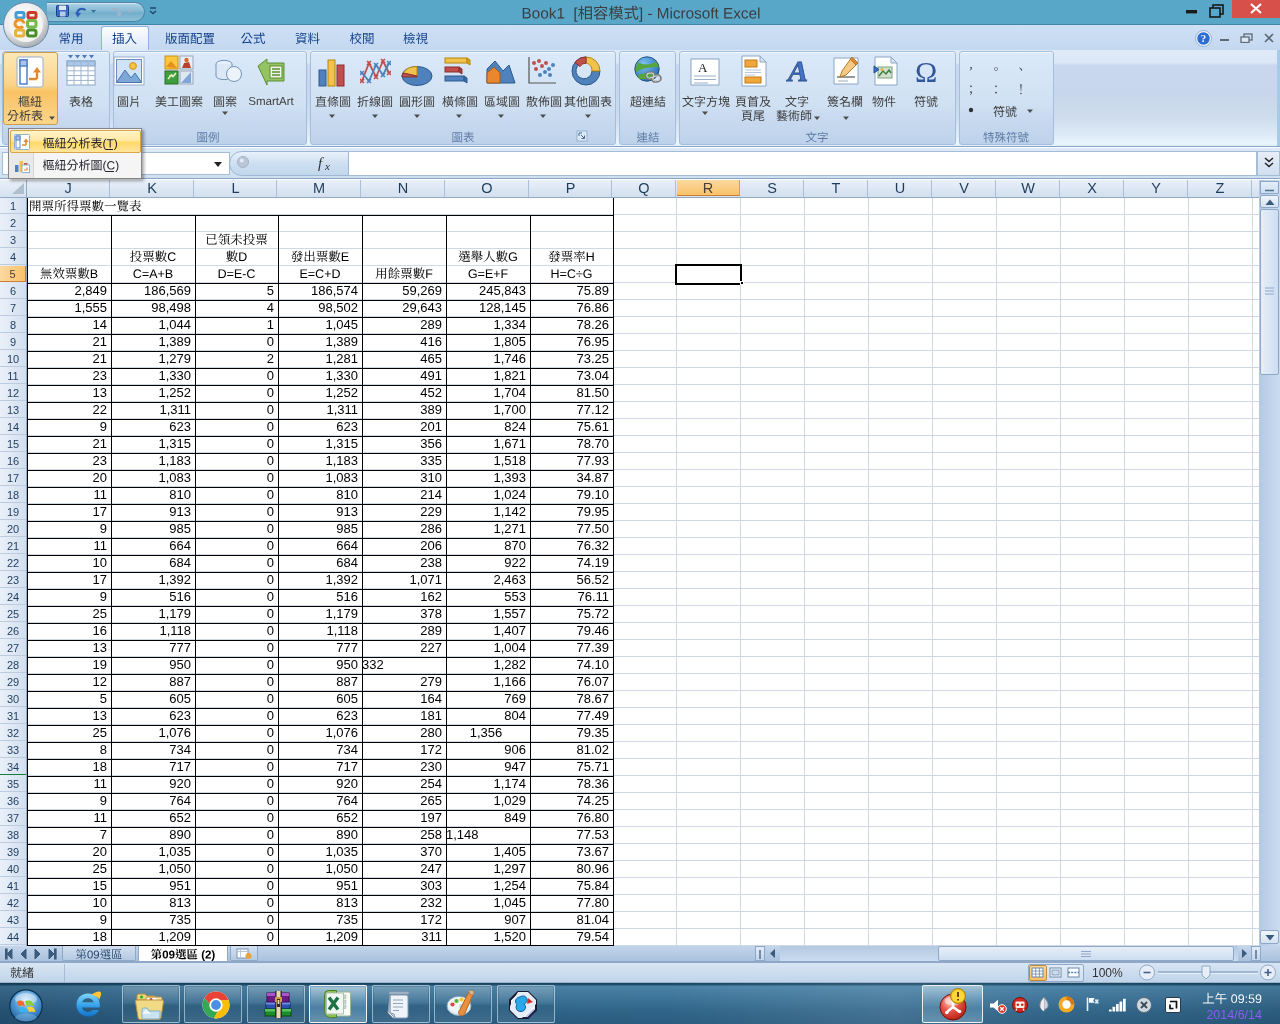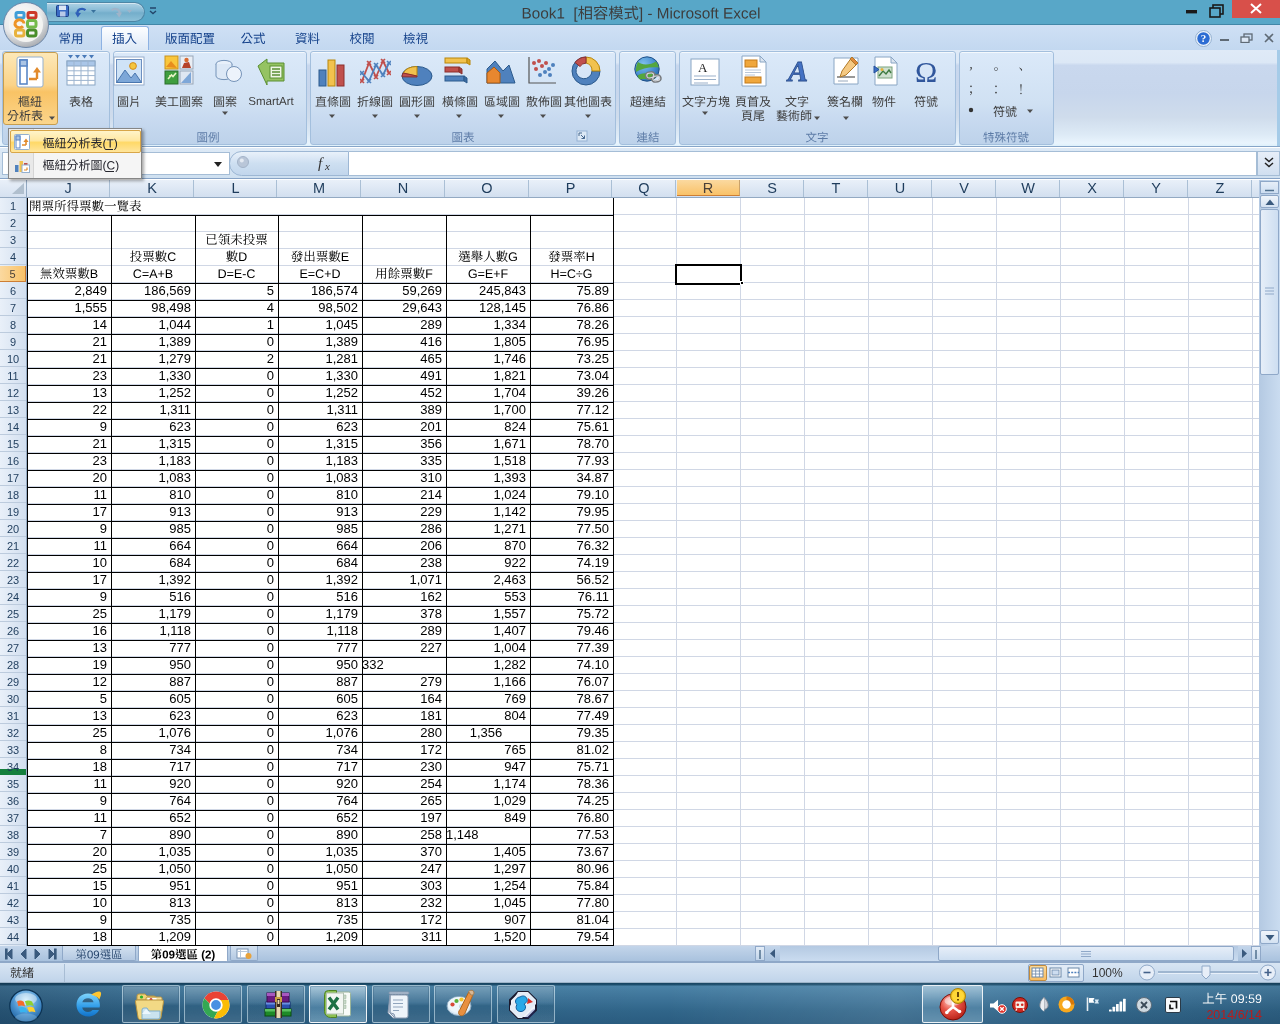--- a/index.html
+++ b/index.html
@@ -414,21 +414,21 @@
     <div style="position:absolute;left:0;top:589px;width:26px;height:16px;border-bottom:1px solid #bccbdd;z-index:7;color:#1e3c5c;font:11px 'Liberation Sans';text-align:center;line-height:16px">24</div>
     <div style="position:absolute;left:0;top:606px;width:26px;height:16px;border-bottom:1px solid #bccbdd;z-index:7;color:#1e3c5c;font:11px 'Liberation Sans';text-align:center;line-height:16px">25</div>
     <div style="position:absolute;left:0;top:623px;width:26px;height:16px;border-bottom:1px solid #bccbdd;z-index:7;color:#1e3c5c;font:11px 'Liberation Sans';text-align:center;line-height:16px">26</div>
     <div style="position:absolute;left:0;top:640px;width:26px;height:16px;border-bottom:1px solid #bccbdd;z-index:7;color:#1e3c5c;font:11px 'Liberation Sans';text-align:center;line-height:16px">27</div>
     <div style="position:absolute;left:0;top:657px;width:26px;height:16px;border-bottom:1px solid #bccbdd;z-index:7;color:#1e3c5c;font:11px 'Liberation Sans';text-align:center;line-height:16px">28</div>
     <div style="position:absolute;left:0;top:674px;width:26px;height:16px;border-bottom:1px solid #bccbdd;z-index:7;color:#1e3c5c;font:11px 'Liberation Sans';text-align:center;line-height:16px">29</div>
     <div style="position:absolute;left:0;top:691px;width:26px;height:16px;border-bottom:1px solid #bccbdd;z-index:7;color:#1e3c5c;font:11px 'Liberation Sans';text-align:center;line-height:16px">30</div>
     <div style="position:absolute;left:0;top:708px;width:26px;height:16px;border-bottom:1px solid #bccbdd;z-index:7;color:#1e3c5c;font:11px 'Liberation Sans';text-align:center;line-height:16px">31</div>
     <div style="position:absolute;left:0;top:725px;width:26px;height:16px;border-bottom:1px solid #bccbdd;z-index:7;color:#1e3c5c;font:11px 'Liberation Sans';text-align:center;line-height:16px">32</div>
     <div style="position:absolute;left:0;top:742px;width:26px;height:16px;border-bottom:1px solid #bccbdd;z-index:7;color:#1e3c5c;font:11px 'Liberation Sans';text-align:center;line-height:16px">33</div>
-    <div style="position:absolute;left:0;top:759px;width:26px;height:16px;border-bottom:6px solid #15803d;z-index:7;color:#1e3c5c;font:11px 'Liberation Sans';text-align:center;line-height:16px">34</div>
+    <div style="position:absolute;left:0;top:759px;width:26px;height:16px;border-bottom:1px solid #15803d;z-index:7;color:#1e3c5c;font:11px 'Liberation Sans';text-align:center;line-height:16px">34</div>
     <div style="position:absolute;left:0;top:776px;width:26px;height:16px;border-bottom:1px solid #bccbdd;z-index:7;color:#1e3c5c;font:11px 'Liberation Sans';text-align:center;line-height:16px">35</div>
     <div style="position:absolute;left:0;top:793px;width:26px;height:16px;border-bottom:1px solid #bccbdd;z-index:7;color:#1e3c5c;font:11px 'Liberation Sans';text-align:center;line-height:16px">36</div>
     <div style="position:absolute;left:0;top:810px;width:26px;height:16px;border-bottom:1px solid #bccbdd;z-index:7;color:#1e3c5c;font:11px 'Liberation Sans';text-align:center;line-height:16px">37</div>
     <div style="position:absolute;left:0;top:827px;width:26px;height:16px;border-bottom:1px solid #bccbdd;z-index:7;color:#1e3c5c;font:11px 'Liberation Sans';text-align:center;line-height:16px">38</div>
     <div style="position:absolute;left:0;top:844px;width:26px;height:16px;border-bottom:1px solid #bccbdd;z-index:7;color:#1e3c5c;font:11px 'Liberation Sans';text-align:center;line-height:16px">39</div>
     <div style="position:absolute;left:0;top:861px;width:26px;height:16px;border-bottom:1px solid #bccbdd;z-index:7;color:#1e3c5c;font:11px 'Liberation Sans';text-align:center;line-height:16px">40</div>
     <div style="position:absolute;left:0;top:878px;width:26px;height:16px;border-bottom:1px solid #bccbdd;z-index:7;color:#1e3c5c;font:11px 'Liberation Sans';text-align:center;line-height:16px">41</div>
     <div style="position:absolute;left:0;top:895px;width:26px;height:16px;border-bottom:1px solid #bccbdd;z-index:7;color:#1e3c5c;font:11px 'Liberation Sans';text-align:center;line-height:16px">42</div>
     <div style="position:absolute;left:0;top:912px;width:26px;height:16px;border-bottom:1px solid #bccbdd;z-index:7;color:#1e3c5c;font:11px 'Liberation Sans';text-align:center;line-height:16px">43</div>
     <div style="position:absolute;left:0;top:929px;width:26px;height:16px;border-bottom:1px solid #bccbdd;z-index:7;color:#1e3c5c;font:11px 'Liberation Sans';text-align:center;line-height:16px">44</div>
@@ -526,21 +526,21 @@
       <span style="position:absolute;left:278px;top:368.8px;width:80px;text-align:right">1,330</span>
       <span style="position:absolute;left:362px;top:368.8px;width:80px;text-align:right">491</span>
       <span style="position:absolute;left:446px;top:368.8px;width:80px;text-align:right">1,821</span>
       <span style="position:absolute;left:530px;top:368.8px;width:79px;text-align:right">73.04</span>
       <span style="position:absolute;left:27px;top:385.8px;width:80px;text-align:right">13</span>
       <span style="position:absolute;left:111px;top:385.8px;width:80px;text-align:right">1,252</span>
       <span style="position:absolute;left:195px;top:385.8px;width:79px;text-align:right">0</span>
       <span style="position:absolute;left:278px;top:385.8px;width:80px;text-align:right">1,252</span>
       <span style="position:absolute;left:362px;top:385.8px;width:80px;text-align:right">452</span>
       <span style="position:absolute;left:446px;top:385.8px;width:80px;text-align:right">1,704</span>
-      <span style="position:absolute;left:530px;top:385.8px;width:79px;text-align:right">39.26</span>
+      <span style="position:absolute;left:530px;top:385.8px;width:79px;text-align:right">81.50</span>
       <span style="position:absolute;left:27px;top:402.8px;width:80px;text-align:right">22</span>
       <span style="position:absolute;left:111px;top:402.8px;width:80px;text-align:right">1,311</span>
       <span style="position:absolute;left:195px;top:402.8px;width:79px;text-align:right">0</span>
       <span style="position:absolute;left:278px;top:402.8px;width:80px;text-align:right">1,311</span>
       <span style="position:absolute;left:362px;top:402.8px;width:80px;text-align:right">389</span>
       <span style="position:absolute;left:446px;top:402.8px;width:80px;text-align:right">1,700</span>
       <span style="position:absolute;left:530px;top:402.8px;width:79px;text-align:right">77.12</span>
       <span style="position:absolute;left:27px;top:419.8px;width:80px;text-align:right">9</span>
       <span style="position:absolute;left:111px;top:419.8px;width:80px;text-align:right">623</span>
       <span style="position:absolute;left:195px;top:419.8px;width:79px;text-align:right">0</span>
@@ -672,21 +672,21 @@
       <span style="position:absolute;left:195px;top:725.8px;width:79px;text-align:right">0</span>
       <span style="position:absolute;left:278px;top:725.8px;width:80px;text-align:right">1,076</span>
       <span style="position:absolute;left:362px;top:725.8px;width:80px;text-align:right">280</span>
       <span style="position:absolute;left:446px;top:725.8px;width:80px;text-align:center">1,356</span>
       <span style="position:absolute;left:530px;top:725.8px;width:79px;text-align:right">79.35</span>
       <span style="position:absolute;left:27px;top:742.8px;width:80px;text-align:right">8</span>
       <span style="position:absolute;left:111px;top:742.8px;width:80px;text-align:right">734</span>
       <span style="position:absolute;left:195px;top:742.8px;width:79px;text-align:right">0</span>
       <span style="position:absolute;left:278px;top:742.8px;width:80px;text-align:right">734</span>
       <span style="position:absolute;left:362px;top:742.8px;width:80px;text-align:right">172</span>
-      <span style="position:absolute;left:446px;top:742.8px;width:80px;text-align:right">765</span>
+      <span style="position:absolute;left:446px;top:742.8px;width:80px;text-align:right">906</span>
       <span style="position:absolute;left:530px;top:742.8px;width:79px;text-align:right">81.02</span>
       <span style="position:absolute;left:27px;top:759.8px;width:80px;text-align:right">18</span>
       <span style="position:absolute;left:111px;top:759.8px;width:80px;text-align:right">717</span>
       <span style="position:absolute;left:195px;top:759.8px;width:79px;text-align:right">0</span>
       <span style="position:absolute;left:278px;top:759.8px;width:80px;text-align:right">717</span>
       <span style="position:absolute;left:362px;top:759.8px;width:80px;text-align:right">230</span>
       <span style="position:absolute;left:446px;top:759.8px;width:80px;text-align:right">947</span>
       <span style="position:absolute;left:530px;top:759.8px;width:79px;text-align:right">75.71</span>
       <span style="position:absolute;left:27px;top:776.8px;width:80px;text-align:right">11</span>
       <span style="position:absolute;left:111px;top:776.8px;width:80px;text-align:right">920</span>
@@ -1024,21 +1024,21 @@
       <rect x="15" y="2.7" width="2.7" height="12.8" rx="0.5" fill="#fff"></rect>
     </svg>
     <svg style="position:absolute;left:1136px;top:997px;z-index:53;" width="16" height="16" viewBox="0 0 16 16">
       <circle cx="8" cy="8" r="7.5" fill="#cdd8e0" stroke="#5a6a78"></circle>
       <path d="M5 5 l6 6 M11 5 l-6 6" stroke="#3a4a58" stroke-width="1.8"></path>
     </svg>
     <svg style="position:absolute;left:1164px;top:996px;z-index:53;" width="18" height="18" viewBox="0 0 18 18">
       <rect x="1.5" y="1.5" width="15" height="15" rx="1.5" fill="#f8fafc" stroke="#2a3a48"></rect>
       <path d="M6 5.5 h6.5 v7 M9.5 12.5 h-3.5 v-4" stroke="#111" stroke-width="1.7" fill="none"></path>
     </svg>
-    <div style="position:absolute;left:1182px;top:1008px;width:80px;z-index:55;font:12.5px 'Liberation Sans';color:#b91c1c;text-align:right">2014/6/14</div>
+    <div style="position:absolute;left:1182px;top:1008px;width:80px;z-index:55;font:12.5px 'Liberation Sans';color:#8b5cf6;text-align:right">2014/6/14</div>
     <svg width="1280" height="1024" viewBox="0 0 1280 1024" style="position:absolute;left:0;top:0;z-index:90;pointer-events:none">
       <defs>
         <path id="g0" d="M1258 397Q1258 209 1121 104Q984 0 740 0H168V1409H680Q1176 1409 1176 1067Q1176 942 1106 857Q1036 772 908 743Q1076 723 1167 630Q1258 538 1258 397ZM984 1044Q984 1158 906 1207Q828 1256 680 1256H359V810H680Q833 810 908 868Q984 925 984 1044ZM1065 412Q1065 661 715 661H359V153H730Q905 153 985 218Q1065 283 1065 412Z"></path>
         <path id="g1" d="M1053 542Q1053 258 928 119Q803 -20 565 -20Q328 -20 207 124Q86 269 86 542Q86 1102 571 1102Q819 1102 936 966Q1053 829 1053 542ZM864 542Q864 766 798 868Q731 969 574 969Q416 969 346 866Q275 762 275 542Q275 328 344 220Q414 113 563 113Q725 113 794 217Q864 321 864 542Z"></path>
         <path id="g2" d="M816 0 450 494 318 385V0H138V1484H318V557L793 1082H1004L565 617L1027 0Z"></path>
         <path id="g3" d="M156 0V153H515V1237L197 1010V1180L530 1409H696V153H1039V0Z"></path>
         <path id="g4" d="M146 -425V1484H553V1355H320V-296H553V-425Z"></path>
         <path id="g5" d="M546 474H850V300H546ZM546 542V710H850V542ZM546 231H850V57H546ZM473 781V-73H546V-12H850V-70H926V781ZM214 840V626H52V554H205C170 416 99 258 29 175C41 157 60 127 68 107C122 176 175 287 214 402V-79H287V378C325 329 370 267 389 234L435 295C413 322 322 429 287 464V554H430V626H287V840Z"></path>
         <path id="g6" d="M331 632C274 559 180 488 89 443C105 430 131 400 142 386C233 438 336 521 402 609ZM587 588C679 531 792 445 846 388L900 438C843 495 728 577 637 631ZM495 544C400 396 222 271 37 202C55 186 75 160 86 142C132 161 177 182 220 207V-81H293V-47H705V-77H781V219C822 196 866 174 911 154C921 176 942 201 960 217C798 281 655 360 542 489L560 515ZM293 20V188H705V20ZM298 255C375 307 445 368 502 436C569 362 641 304 719 255ZM433 829C447 805 462 775 474 748H83V566H156V679H841V566H918V748H561C549 779 529 817 510 847Z"></path>
         <path id="g7" d="M475 417H823V345H475ZM475 542H823V472H475ZM649 88C738 39 856 -32 914 -76L961 -21C900 21 781 90 694 136ZM405 599V289H608C605 259 600 232 594 206H340V142H572C534 65 462 12 315 -20C329 -35 348 -63 355 -81C530 -38 611 35 650 142H943V206H669C674 232 679 260 682 289H895V599ZM483 840V757H359V695H483V623H551V695H633V757H551V840ZM667 759V696H752V623H820V696H956V759H820V840H752V759ZM186 840V647H57V577H180C151 444 92 286 33 202C47 184 65 151 73 129C114 194 155 297 186 404V-79H255V435C281 383 309 322 322 289L369 342C352 373 282 496 255 537V577H368V647H255V840Z"></path>

